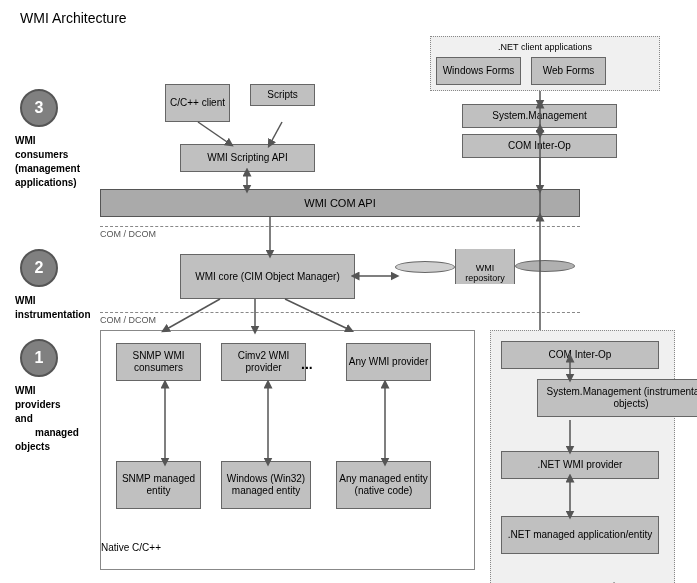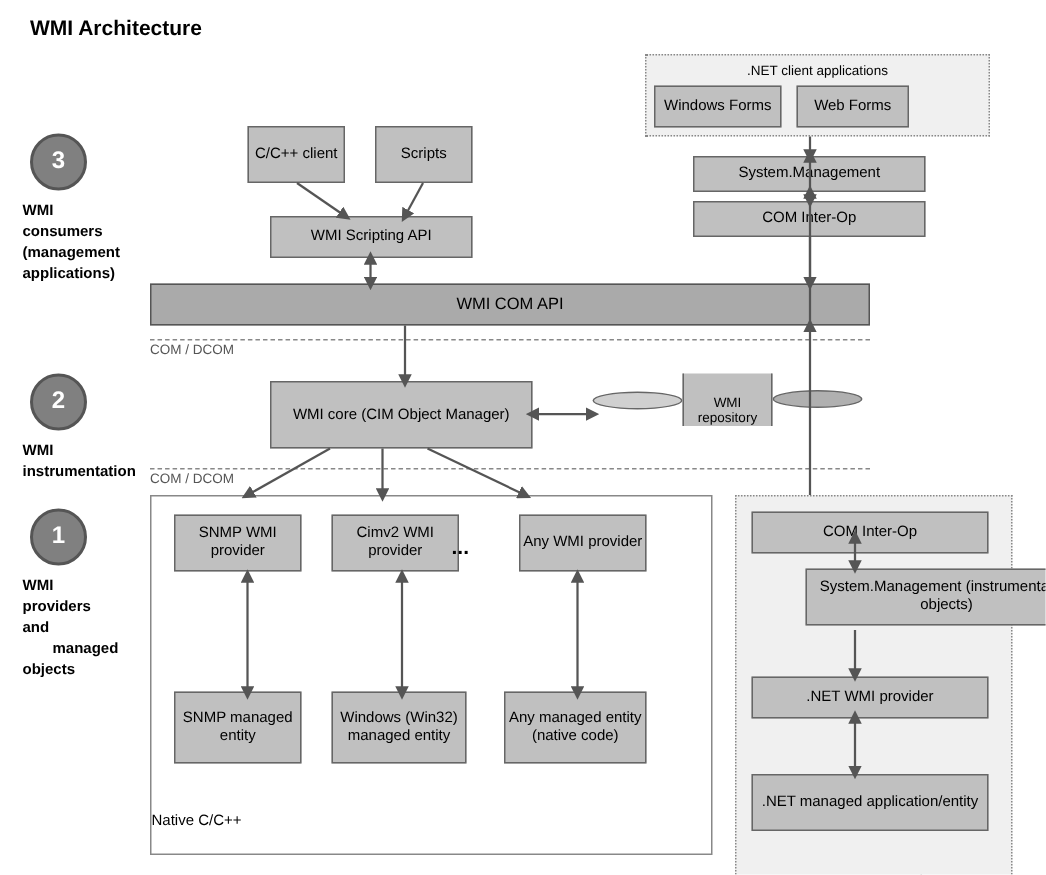--- a/index.html
+++ b/index.html
@@ -13,21 +13,21 @@
     }
     .main-container {
       width: 697px;
       height: 583px;
       position: relative;
       padding: 10px;
       background: #fff;
     }
     .title {
       font-size: 14px;
-      font-weight: bold;
+      font-weight: normal;
       margin-bottom: 8px;
       margin-left: 10px;
     }
     .diagram-area {
       position: relative;
       width: 680px;
       height: 555px;
     }
     
     .box {
@@ -146,21 +146,21 @@
 
     <div class="box" style="left:452px; top:100px; width:155px; height:24px; font-size:10px;">
       <span>COM Inter-Op</span>
     </div>
 
     <div class="box" style="left:155px; top:50px; width:65px; height:38px; font-size:10px;">
       <span>C/C++
 client</span>
     </div>
 
-    <div class="box" style="left:240px; top:50px; width:65px; height:38px; font-size:10px;">
+    <div class="box" style="left:240px; top:50px; width:65px; height:22px; font-size:10px;">
       <span>Scripts</span>
     </div>
 
     <div class="box" style="left:170px; top:110px; width:135px; height:28px; font-size:10px;">
       <span>WMI Scripting API</span>
     </div>
 
     <div class="box-dark" style="position:absolute; left:90px; top:155px; width:480px; height:28px; font-size:11px; display:flex; align-items:center; justify-content:center; border:1px solid #555; background:#aaa;">
       <span>WMI COM API</span>
     </div>
@@ -215,21 +215,21 @@
       <span style="font-weight:bold;">WMI providers</span><br>
       <span style="font-weight:bold;">and</span><br>
       <span style="font-weight:bold;padding-left:20px;">managed</span><br>
       <span style="font-weight:bold;">objects</span>
     </div>
 
     <div class="region-box" style="left:90px; top:296px; width:375px; height:240px;">
 
       <div class="box" style="position:absolute; left:15px; top:12px; width:85px; height:38px; font-size:10px;">
         <span>SNMP WMI
-provider</span>
+consumers</span>
       </div>
 
       <div class="box" style="position:absolute; left:120px; top:12px; width:85px; height:38px; font-size:10px;">
         <span>Cimv2 WMI
 provider</span>
       </div>
 
       <div class="box" style="position:absolute; left:245px; top:12px; width:85px; height:38px; font-size:10px;">
         <span>Any WMI
 provider</span>

